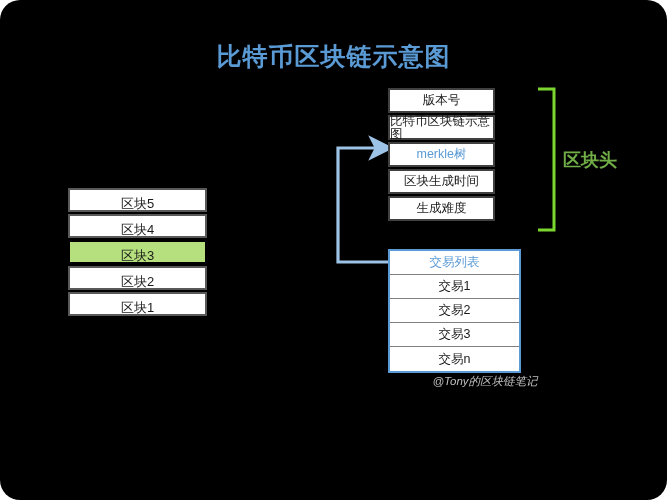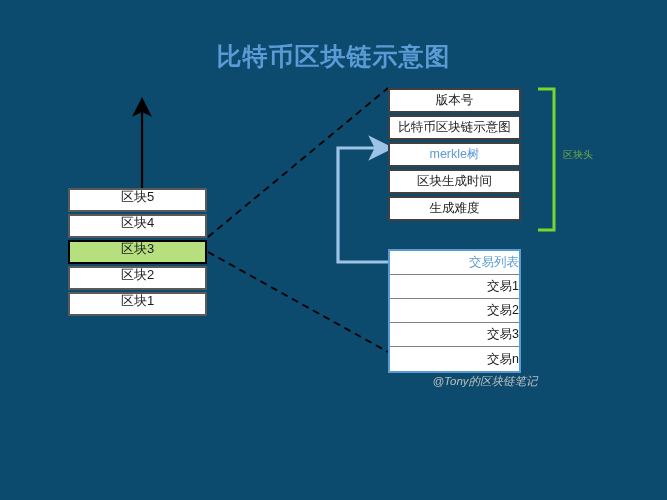--- a/index.html
+++ b/index.html
@@ -7,22 +7,23 @@
     padding: 0;
     background: #ffffff;
   }
   body {
     font-family: "Liberation Sans", "DejaVu Sans", sans-serif;
   }
   #canvas {
     position: relative;
     width: 667px;
     height: 500px;
-    background: #0c4a6e;
+    background: #000000;
     overflow: hidden;
+    border-radius: 20px;
   }
 
   
   #diagram-title {
     position: absolute;
     left: 0;
     top: 40px;
     width: 667px;
     text-align: center;
     font-size: 25px;
@@ -49,37 +50,37 @@
     top: 188px;
     width: 139px;
   }
   .chain-block {
     box-sizing: border-box;
     height: 24px;
     margin-bottom: 2px;
     border: 2px solid #595959;
     background: #ffffff;
     display: flex;
-    align-items: flex-start;
+    align-items: flex-end;
     justify-content: center;
     font-size: 13px;
     color: #1a1a1a;
     line-height: 1;
   }
   .chain-block.highlight {
     background: #b5e07d;
     border-color: #000000;
   }
 
   
   #block-header-table {
     position: absolute;
     left: 388px;
     top: 88px;
-    width: 133px;
+    width: 107px;
   }
   .header-row {
     box-sizing: border-box;
     height: 25px;
     margin-bottom: 2px;
     border: 2px solid #404040;
     background: #ffffff;
     display: flex;
     align-items: center;
     justify-content: center;
@@ -100,39 +101,39 @@
     box-sizing: border-box;
     border: 2px solid #5b9bd5;
     background: #ffffff;
   }
   .tx-row {
     box-sizing: border-box;
     height: 24px;
     border-bottom: 1px solid #808080;
     display: flex;
     align-items: center;
-    justify-content: flex-end;
+    justify-content: center;
     font-size: 12.5px;
     color: #1a1a1a;
     line-height: 1;
   }
   .tx-row:last-child {
     border-bottom: none;
   }
   .tx-row.tx-head {
     color: #5b9bd5;
   }
 
   
   #block-head-label {
     position: absolute;
     left: 563px;
     top: 148px;
-    font-size: 10px;
-    font-weight: normal;
+    font-size: 18px;
+    font-weight: bold;
     color: #70ad47;
     white-space: nowrap;
   }
 
   
   #watermark {
     position: absolute;
     left: 400px;
     top: 374px;
     width: 170px;

